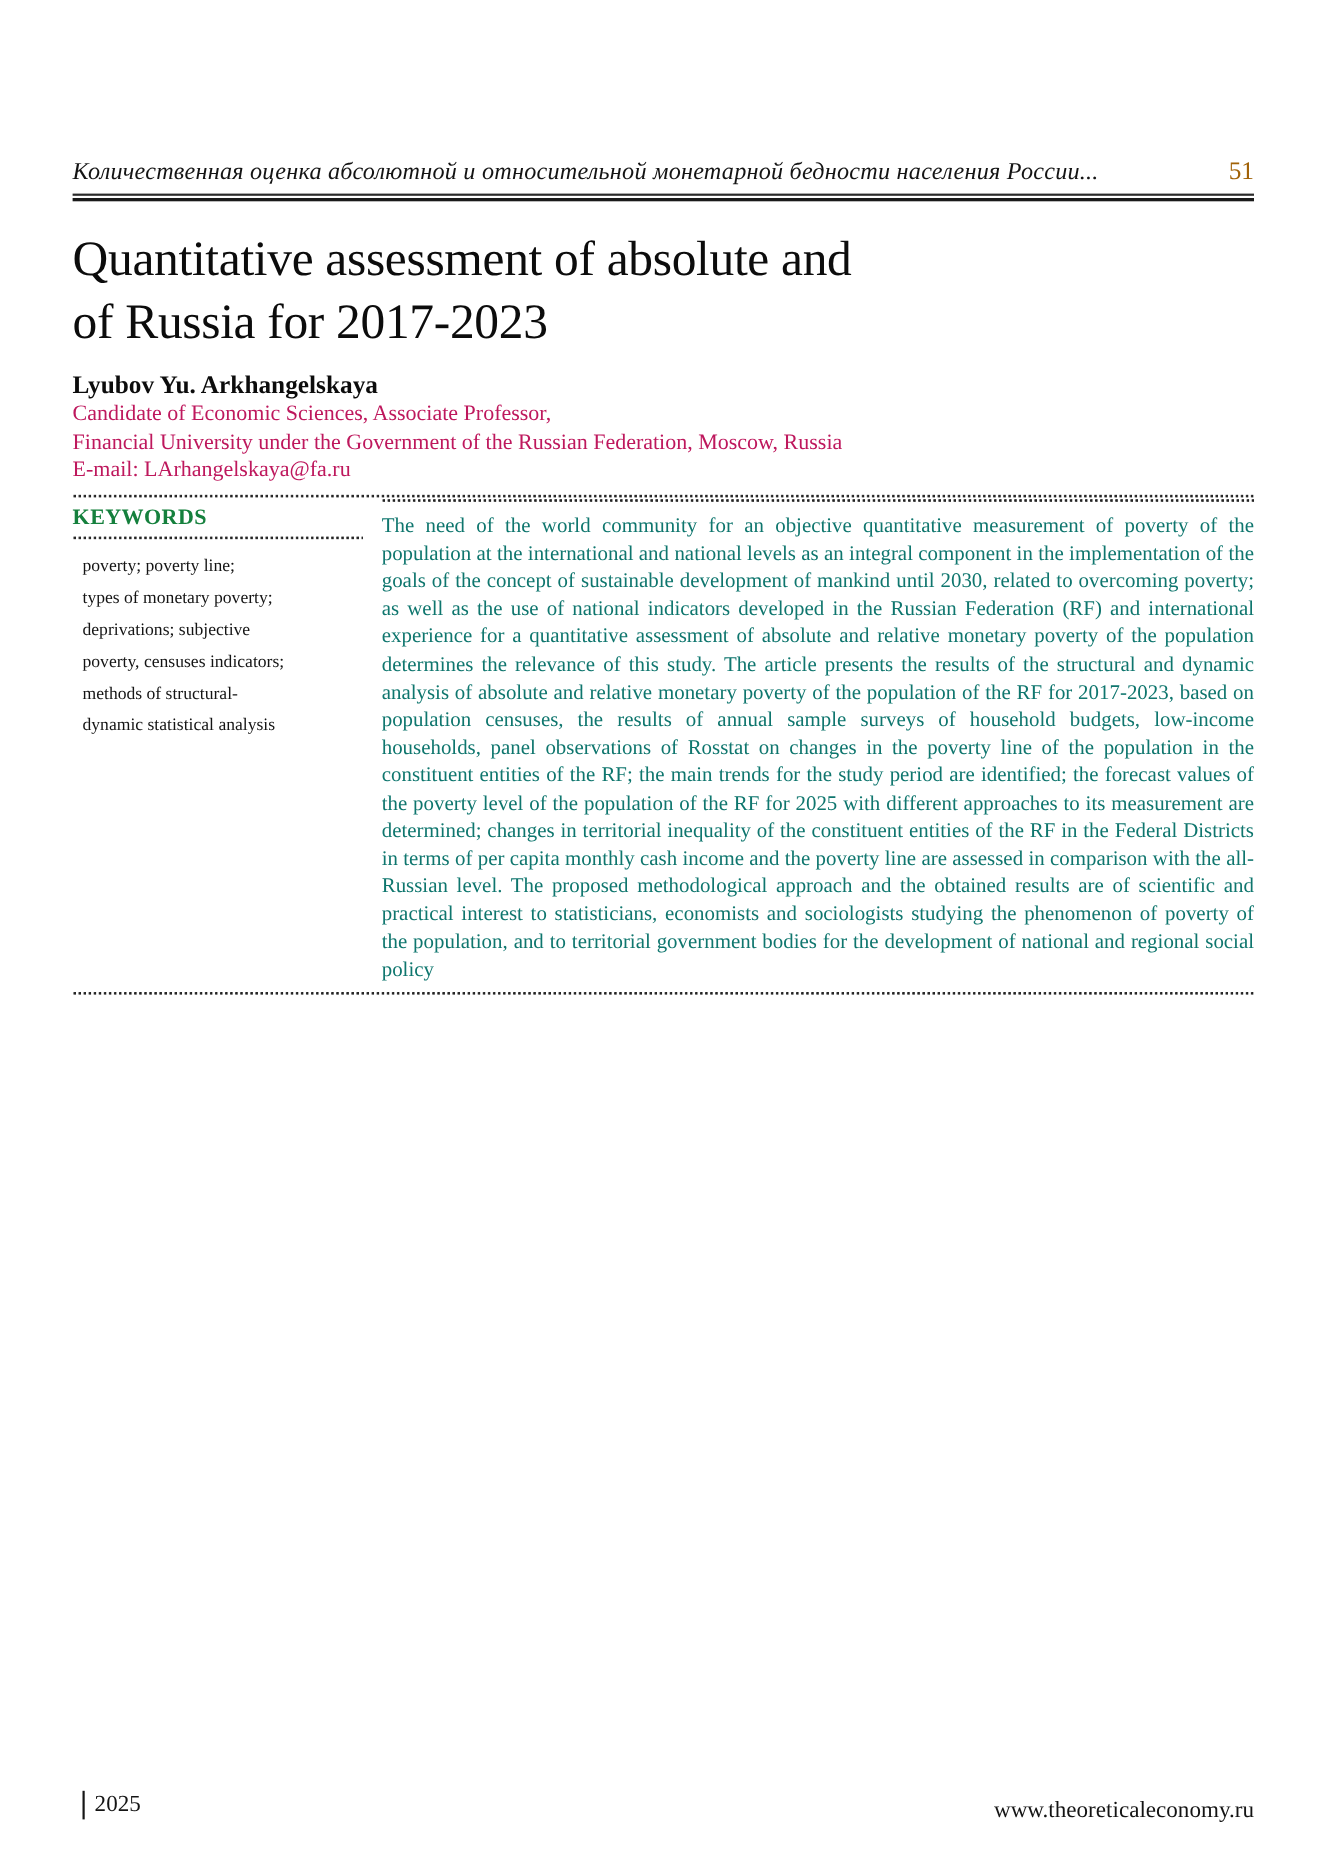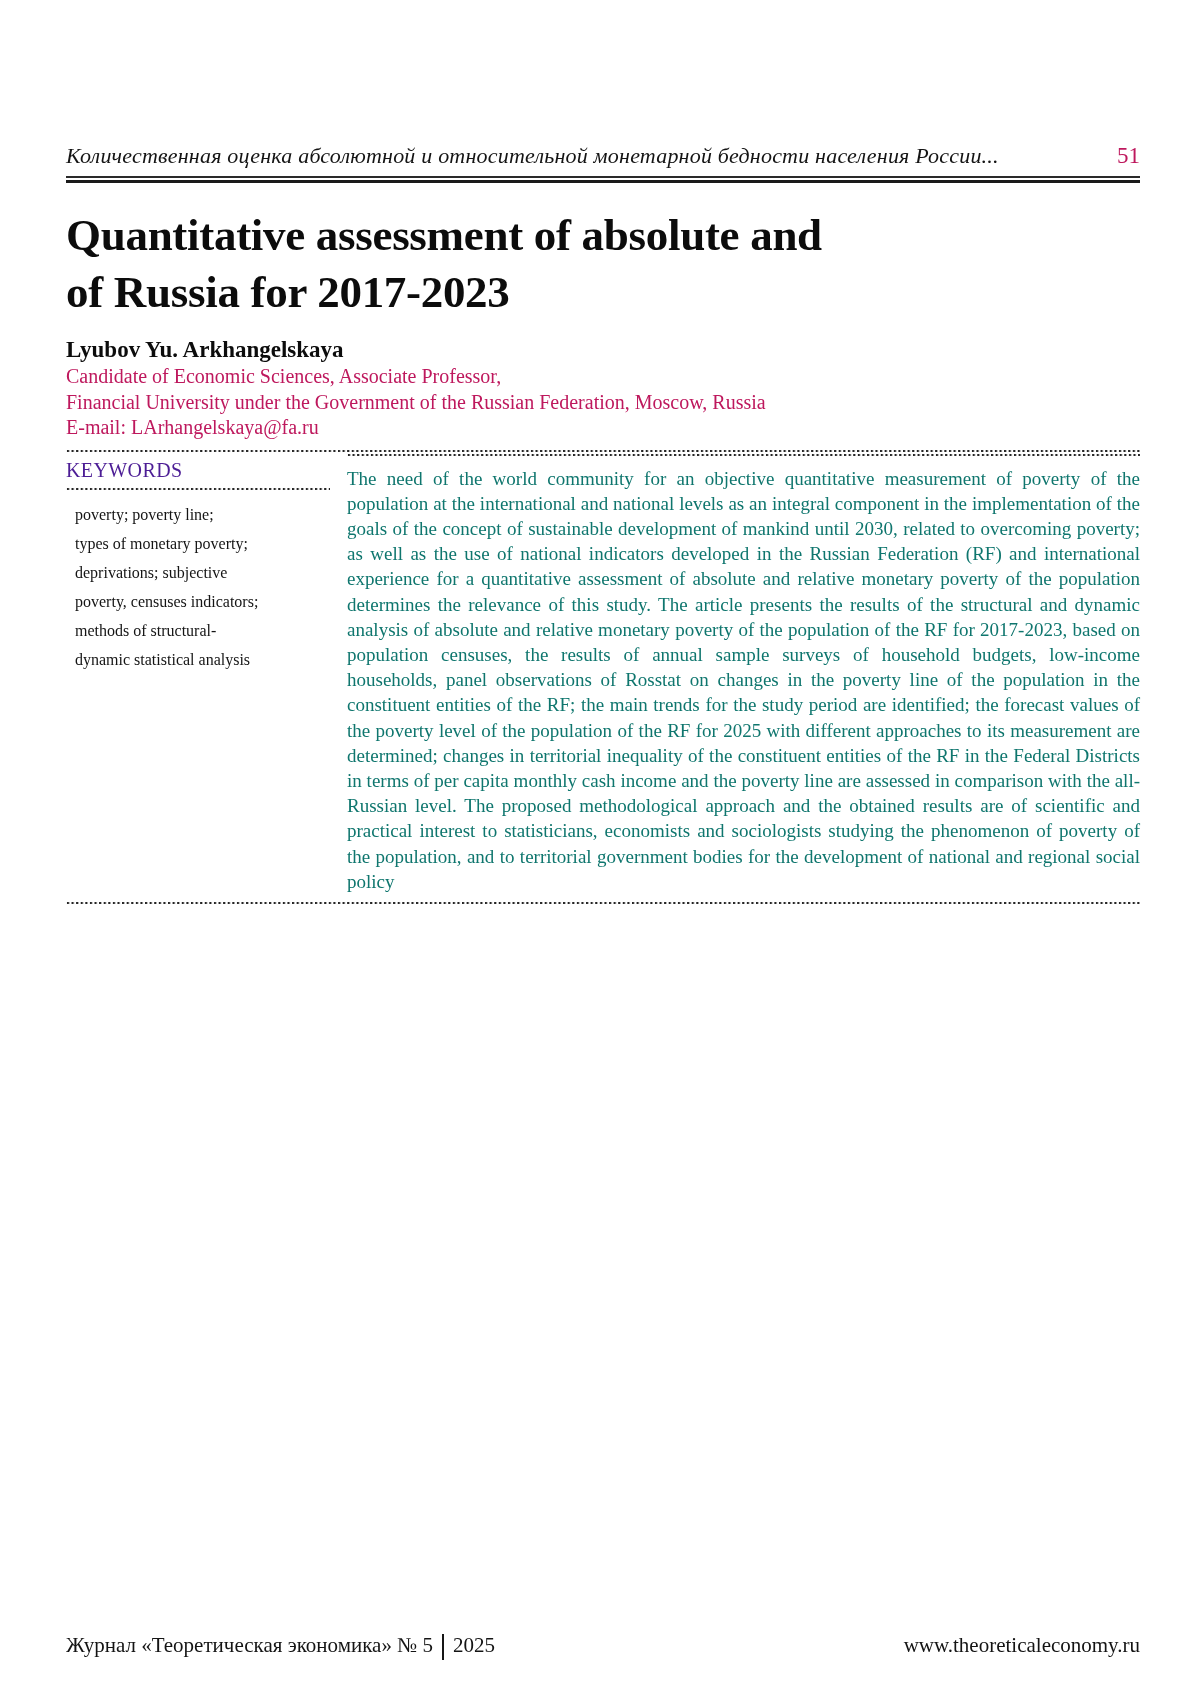--- a/index.html
+++ b/index.html
@@ -25,34 +25,34 @@
   }
   .running-head .rh-text {
     font-style: italic;
     font-size: 22px;
     letter-spacing: 0.2px;
     color: #141414;
     white-space: nowrap;
   }
   .running-head .rh-page {
     font-size: 23px;
-    color: #be185d;
+    color: #a16207;
     padding-left: 20px;
   }
   .head-rule { margin-top: 7px; }
   .head-rule .thin  { height: 2px; background: #2a2a2a; }
   .head-rule .gap   { height: 2px; }
   .head-rule .thick { height: 3px; background: #1a1a1a; }
 
   
   .title {
     margin-top: 24px;
     font-size: 45px;
     line-height: 57px;
-    font-weight: 700;
+    font-weight: 400;
     color: #0c0c0c;
     letter-spacing: -0.3px;
   }
   .author {
     margin-top: 14px;
     font-size: 23px;
     line-height: 29px;
     font-weight: 700;
     color: #0c0c0c;
   }
@@ -72,24 +72,24 @@
   .dotted.full { margin-top: 8px; }
 
   
   .cols {
     display: grid;
     grid-template-columns: 264px 1fr;
     column-gap: 17px;
   }
   .col-heading {
     font-size: 20px;
-    font-weight: 400;
+    font-weight: 700;
     letter-spacing: 0.4px;
     padding: 6px 0 5px 0;
-    color: #4c1d95;
+    color: #15803d;
   }
   .keywords-body {
     padding: 9px 0 0 9px;
     font-size: 16px;
     line-height: 29px;
     color: #141414;
   }
   .abstract-body {
     padding-top: 9px;
     font-size: 19px;
@@ -168,20 +168,19 @@
       <div class="dotted"></div>
       <div class="abstract-body">The need of the world community for an objective quantitative measurement of poverty of the population at the international and national levels as an integral component in the implementation of the goals of the concept of sustainable development of mankind until 2030, related to overcoming poverty; as well as the use of national indicators developed in the Russian Federation (RF) and international experience for a quantitative assessment of absolute and relative monetary poverty of the population determines the relevance of this study. The article presents the results of the structural and dynamic analysis of absolute and relative monetary poverty of the population of the RF for 2017-2023, based on population censuses, the results of annual sample surveys of household budgets, low-income households, panel observations of Rosstat on changes in the poverty line of the population in the constituent entities of the RF; the main trends for the study period are identified; the forecast values of the poverty level of the population of the RF for 2025 with different approaches to its measurement are determined; changes in territorial inequality of the constituent entities of the RF in the Federal Districts in terms of per capita monthly cash income and the poverty line are assessed in comparison with the all-Russian level. The proposed methodological approach and the obtained results are of scientific and practical interest to statisticians, economists and sociologists studying the phenomenon of poverty of the population, and to territorial government bodies for the development of national and regional social policy</div>
     </div>
 
   </div>
 
   <div class="dotted bottom-rule"></div>
 
   <div class="footer">
     <span class="f-left">
-      <span>Журнал «Теоретическая экономика» № 5</span>
       <span class="f-divider"></span>
       <span>2025</span>
     </span>
     <span class="f-right">www.theoreticaleconomy.ru</span>
   </div>
 
 </div>
 
 </body></html>

